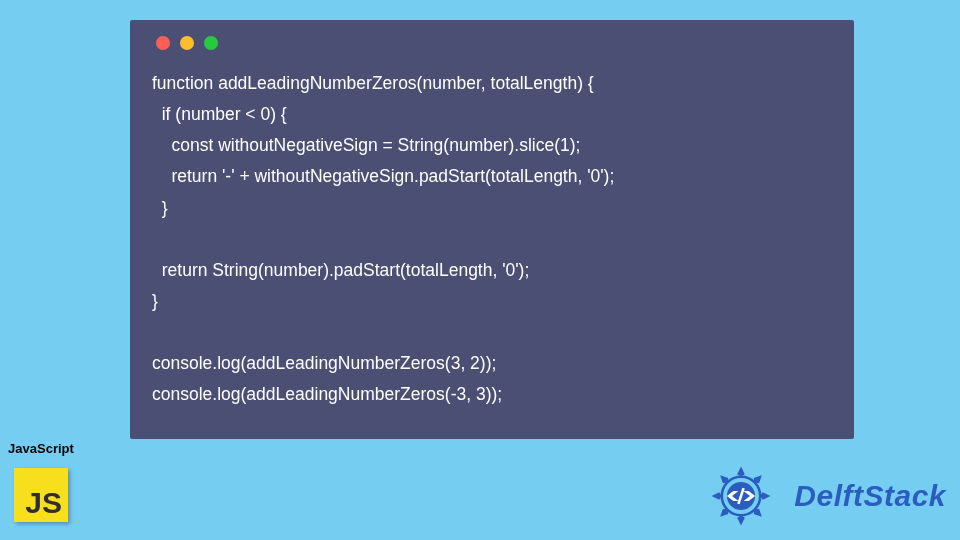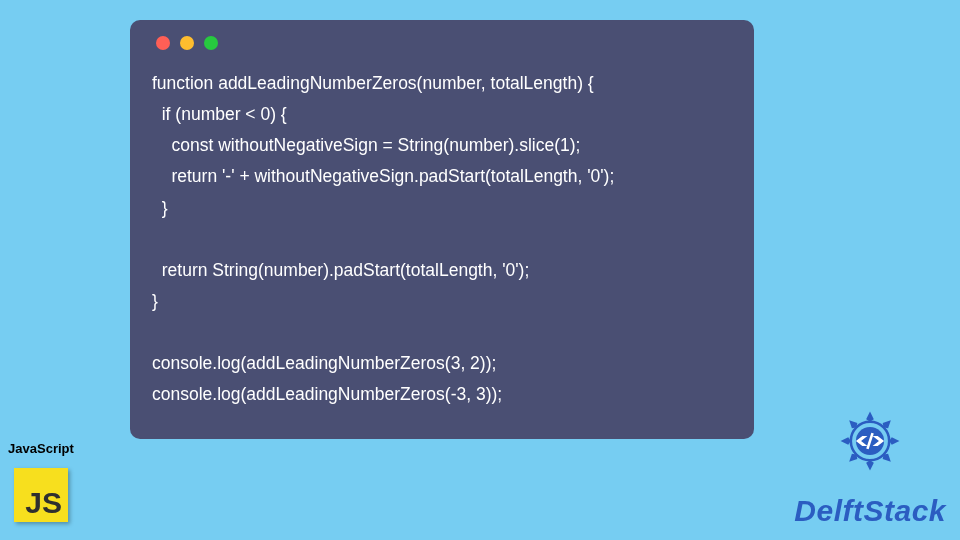--- a/index.html
+++ b/index.html
@@ -8,23 +8,23 @@
     height: 540px;
     background: #76cdf2;
     font-family: Arial, Helvetica, sans-serif;
     position: relative;
     overflow: hidden;
   }
   .code-window {
     position: absolute;
     left: 130px;
     top: 20px;
-    width: 624px;
+    width: 724px;
     background: #4a4f73;
-    border-radius: 10px;
+    border-radius: 2px;
     padding: 16px 22px 28px 22px;
   }
   .traffic {
     display: flex;
     gap: 10px;
     margin-bottom: 18px;
     padding-left: 4px;
   }
   .dot {
     width: 14px;
@@ -73,21 +73,20 @@
   }
   .js-logo .j { right: 26px; }
   .js-logo .s { right: 6px; }
   .delft {
     position: absolute;
     right: 14px;
     bottom: 12px;
     display: flex;
     align-items: center;
     gap: 21px;
-    flex-direction: column;
   }
   .delft-text {
     font-size: 30px;
     font-weight: 600;
     font-style: italic;
     color: #2b5dc1;
     letter-spacing: 0.5px;
   }
   .delft-icon svg { display: block; }
 </style>

